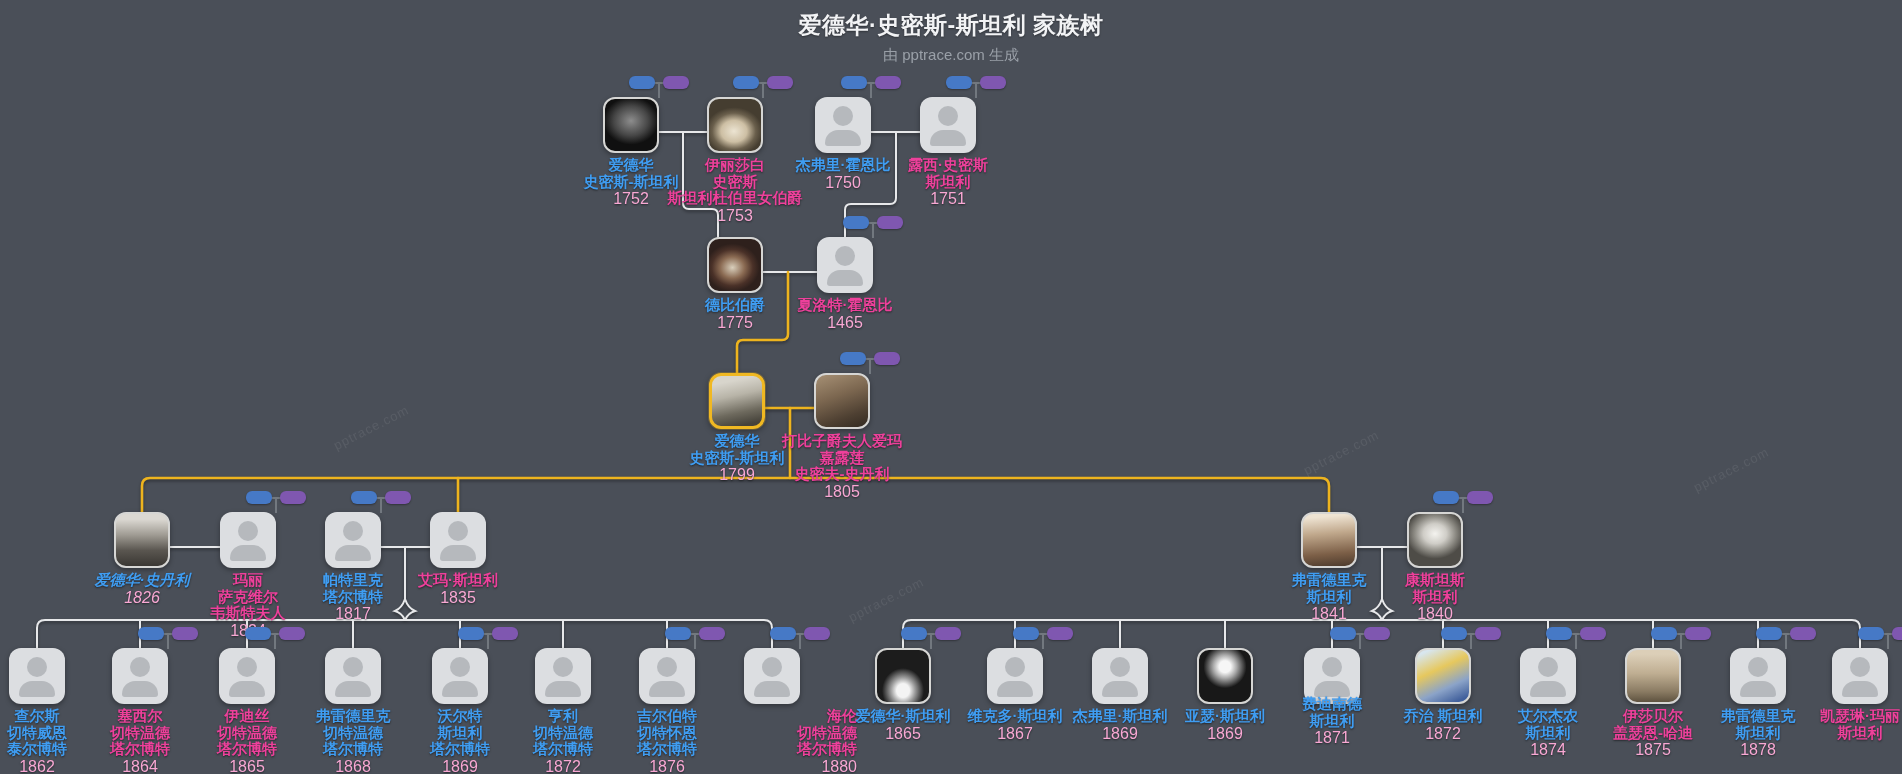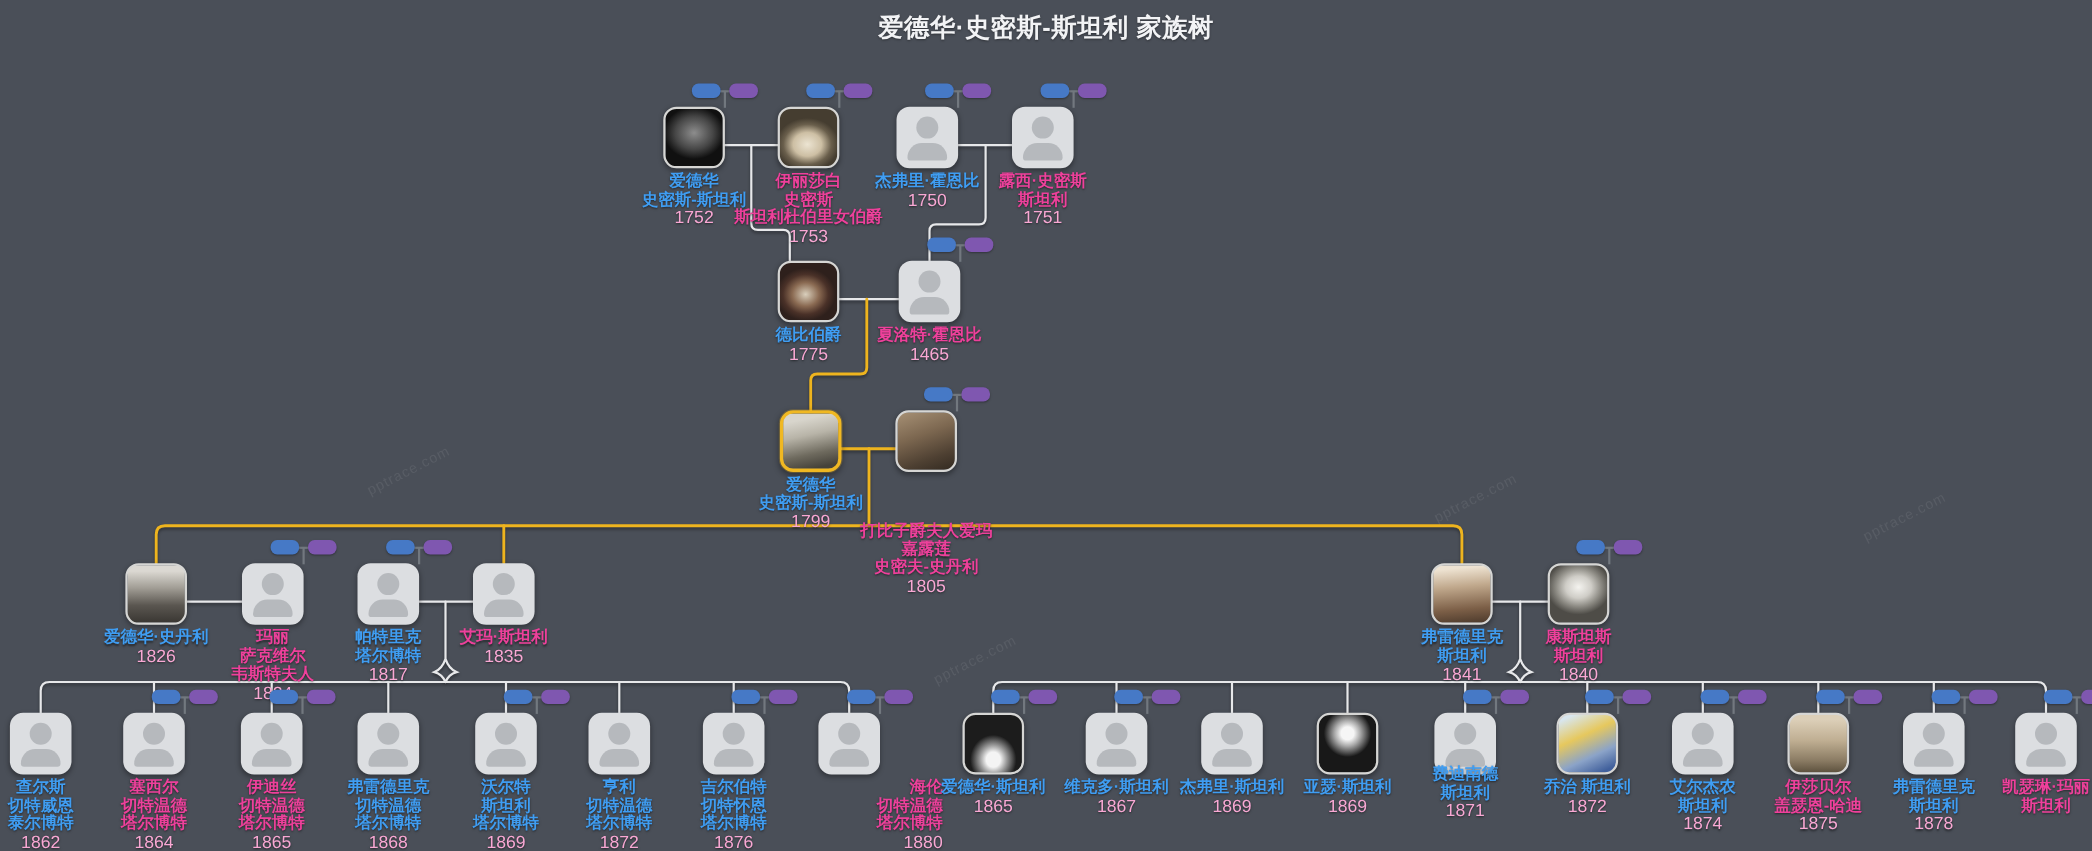--- a/index.html
+++ b/index.html
@@ -60,20 +60,21 @@
   .ph-1872g{background:linear-gradient(155deg,#d8e6ee 8%,#e6c85e 38%,#8ba3c8 68%,#41609c 92%);}
   .ph-1875i{background:linear-gradient(180deg,#dccfb8 8%,#bfae92 45%,#8a7b63 80%,#5e523f);}
 </style>
 </head>
 <body>
 
 <div id="stage">
 
   <div class="header">
     <div class="title">爱德华·史密斯-斯坦利 家族树</div>
+    <div class="subtitle">由 pptrace.com 生成</div>
   </div>
 
   <div class="wm" style="left:330px;top:420px;">pptrace.com</div>
   <div class="wm" style="left:845px;top:592px;">pptrace.com</div>
   <div class="wm" style="left:1300px;top:445px;">pptrace.com</div>
   <div class="wm" style="left:1690px;top:462px;">pptrace.com</div>
 
   <svg id="wires" width="1902" height="774">
     <g id="wires-white">
         <path d="M659,132 H707" class="wire-w"></path>
@@ -209,30 +210,30 @@
         </div>
       </div>
       <div class="person">
         <div class="pills" style="left: 840px; top: 352px;">
           <div class="pill-link"></div>
           <div class="pill-stub"></div>
           <div class="pill pill-f"></div>
           <div class="pill pill-m"></div>
         </div>
         <div class="card photo ph-1805" style="left: 814px; top: 373px;"></div>
-        <div class="label" style="left: 757px; top: 433px; margin-top: 42px;">
+        <div class="label" style="left: 757px; top: 433px;">
           <div class="nline female">打比子爵夫人爱玛</div>
           <div class="nline female">嘉露莲</div>
           <div class="nline female">史密夫-史丹利</div>
           <div class="year">1805</div>
         </div>
       </div>
       <div class="person">
         <div class="card photo ph-1826" style="left: 114px; top: 512px;"></div>
-        <div class="label" style="left: 57px; top: 572px;">
+        <div class="label" style="left: 57px; top: 572px; font-style: italic;">
           <div class="nline male">爱德华·史丹利</div>
           <div class="year">1826</div>
         </div>
       </div>
       <div class="person">
         <div class="pills" style="left: 246px; top: 491px;">
           <div class="pill-link"></div>
           <div class="pill-stub"></div>
           <div class="pill pill-f"></div>
           <div class="pill pill-m"></div>

